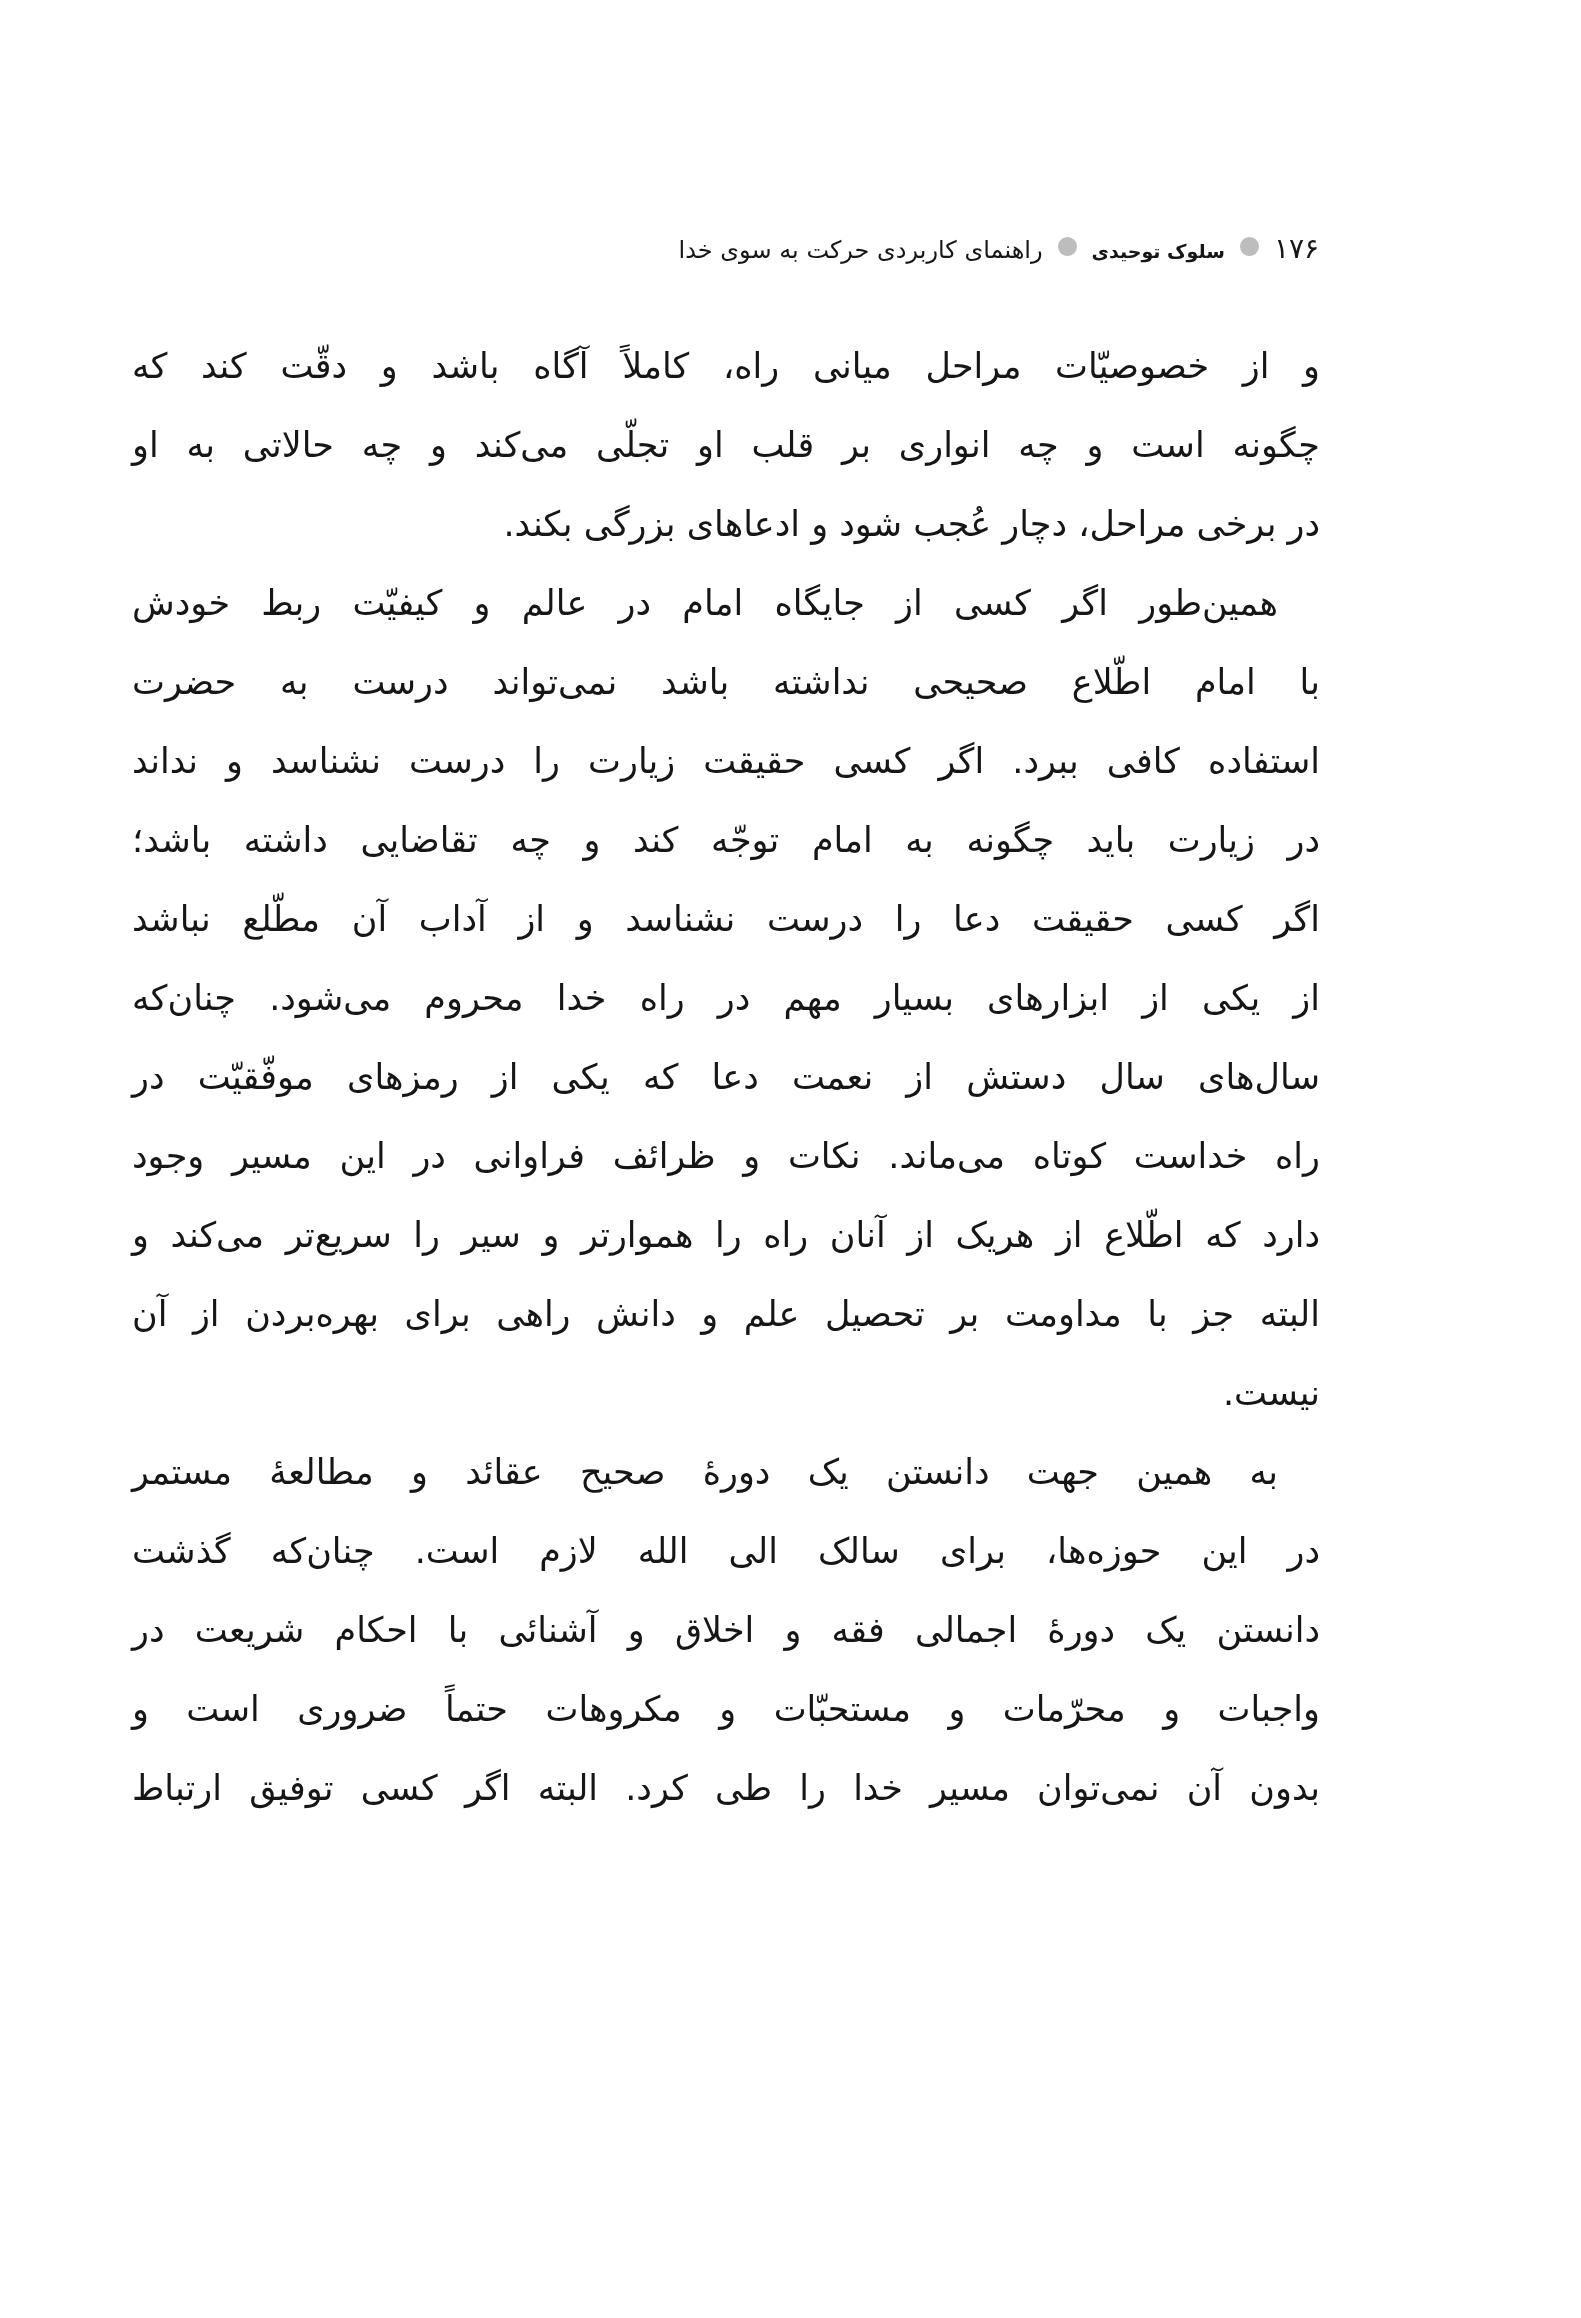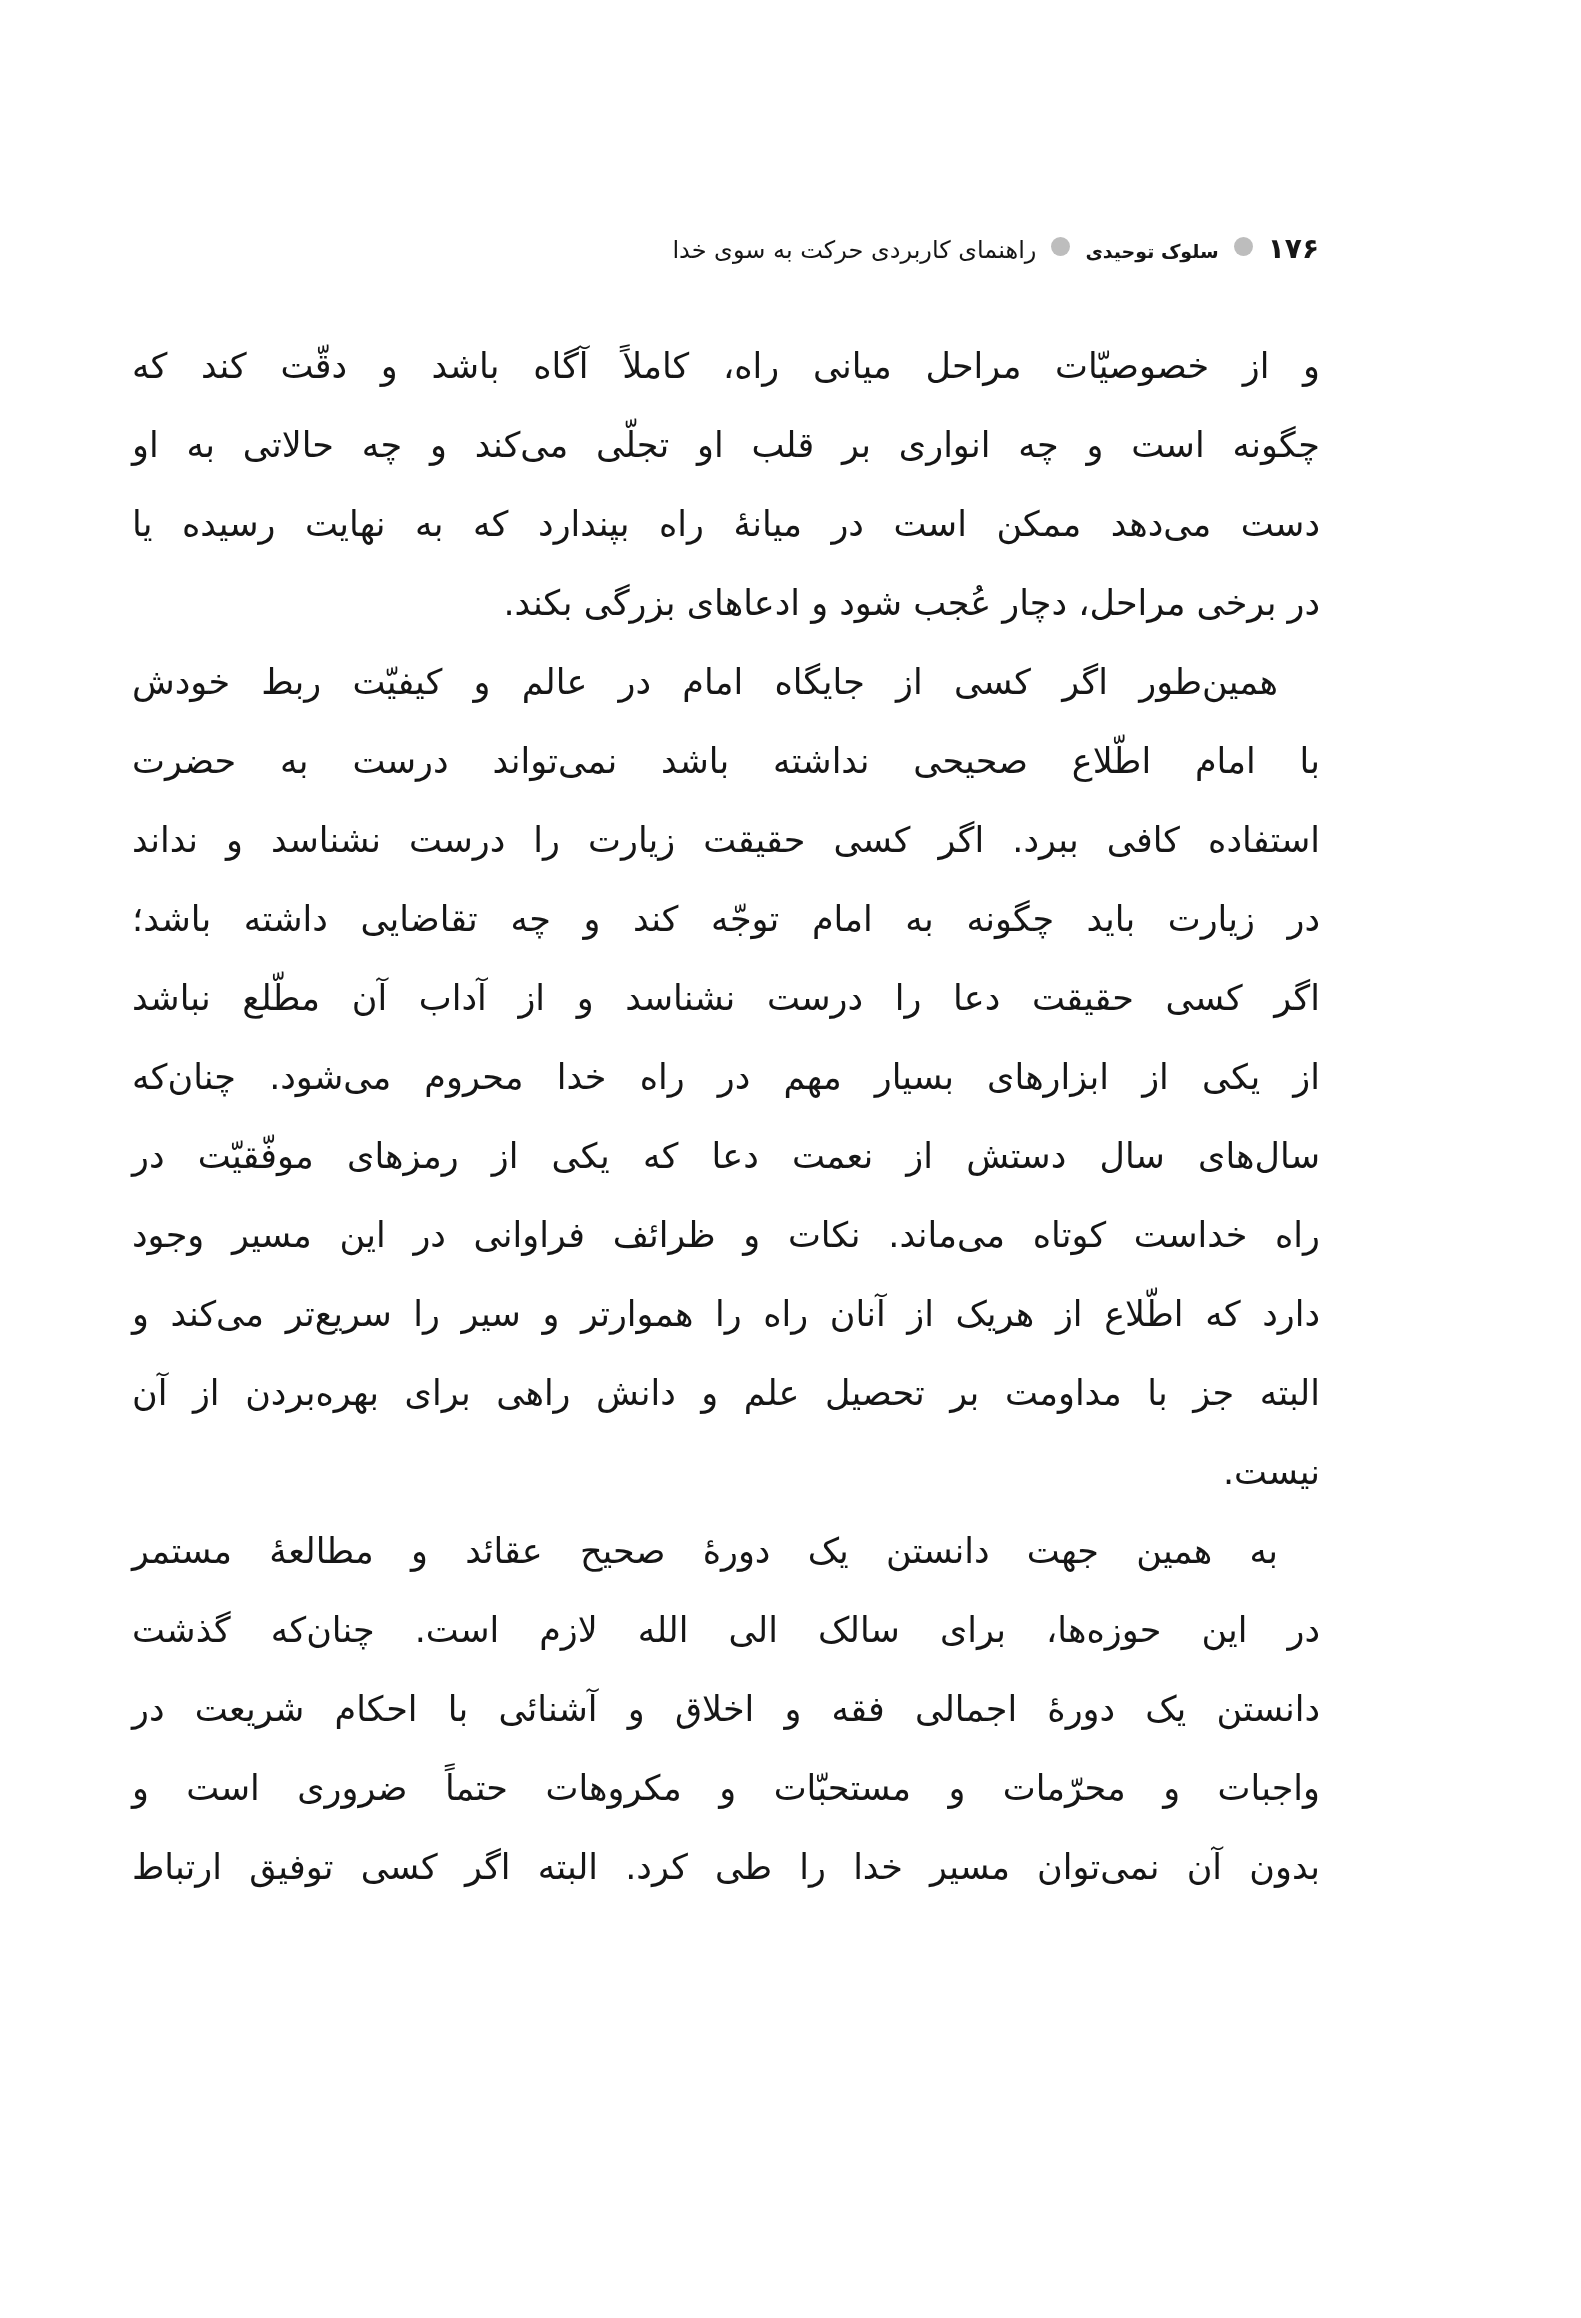--- a/index.html
+++ b/index.html
@@ -21,21 +21,21 @@
     position: absolute;
     top: 221px;
     right: 262px;
     left: 132px;
     text-align: right;
     font-size: 28px;
     line-height: 55px;
     white-space: nowrap;
   }
   .pagenum {
-    font-weight: bold;
+    font-weight: normal;
     letter-spacing: 0.9px;
   }
   .title {
     font-weight: bold;
     font-size: 19px;
   }
   .subtitle {
     font-size: 24px;
   }
   .bullet {
@@ -75,21 +75,20 @@
 <body>
 
 <div class="page">
   <div class="header">
     <span class="pagenum">۱۷۶</span><span class="bullet"></span><span class="title">سلوک توحیدی</span><span class="bullet"></span><span class="subtitle">راهنمای کاربردی حرکت به سوی خدا</span>
   </div>
   <div class="body">
       <div class="paragraph">
         <div class="line">و از خصوصیّات مراحل میانی راه، کاملاً آگاه باشد و دقّت کند که</div>
         <div class="line">چگونه است و چه انواری بر قلب او تجلّی می‌کند و چه حالاتی به او</div>
-        <div class="line">دست می‌دهد ممکن است در میانهٔ راه بپندارد که به نهایت رسیده یا</div>
         <div class="line end">در برخی مراحل، دچار عُجب شود و ادعاهای بزرگی بکند.</div>
       </div>
       <div class="paragraph">
         <div class="line indent">همین‌طور اگر کسی از جایگاه امام در عالم و کیفیّت ربط خودش</div>
         <div class="line">با امام اطّلاع صحیحی نداشته باشد نمی‌تواند درست به حضرت</div>
         <div class="line">استفاده کافی ببرد. اگر کسی حقیقت زیارت را درست نشناسد و نداند</div>
         <div class="line">در زیارت باید چگونه به امام توجّه کند و چه تقاضایی داشته باشد؛</div>
         <div class="line">اگر کسی حقیقت دعا را درست نشناسد و از آداب آن مطّلع نباشد</div>
         <div class="line">از یکی از ابزارهای بسیار مهم در راه خدا محروم می‌شود. چنان‌که</div>
         <div class="line">سال‌های سال دستش از نعمت دعا که یکی از رمزهای موفّقیّت در</div>

